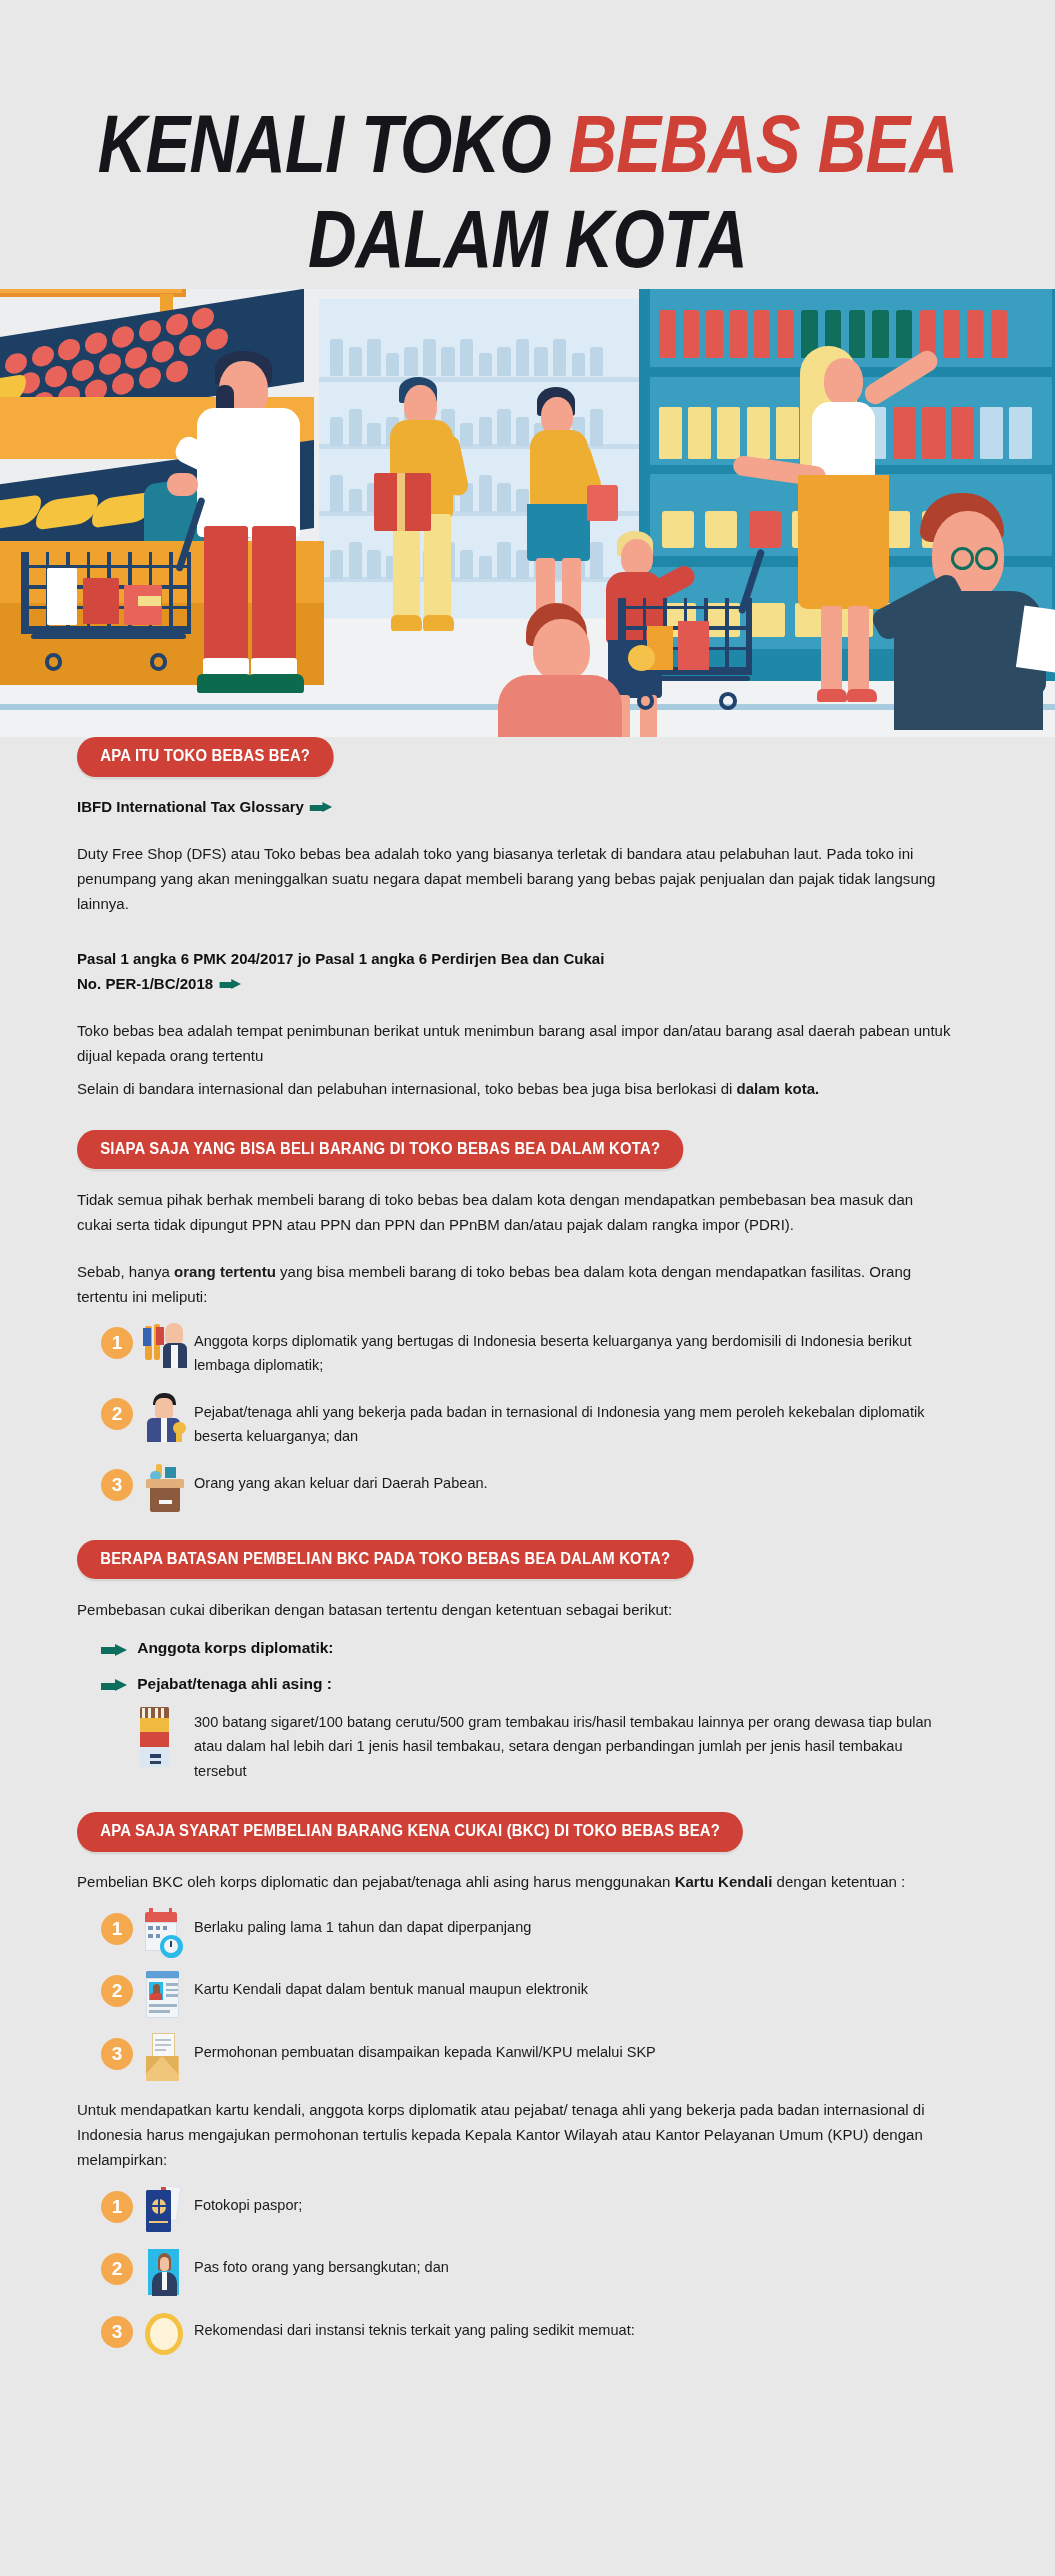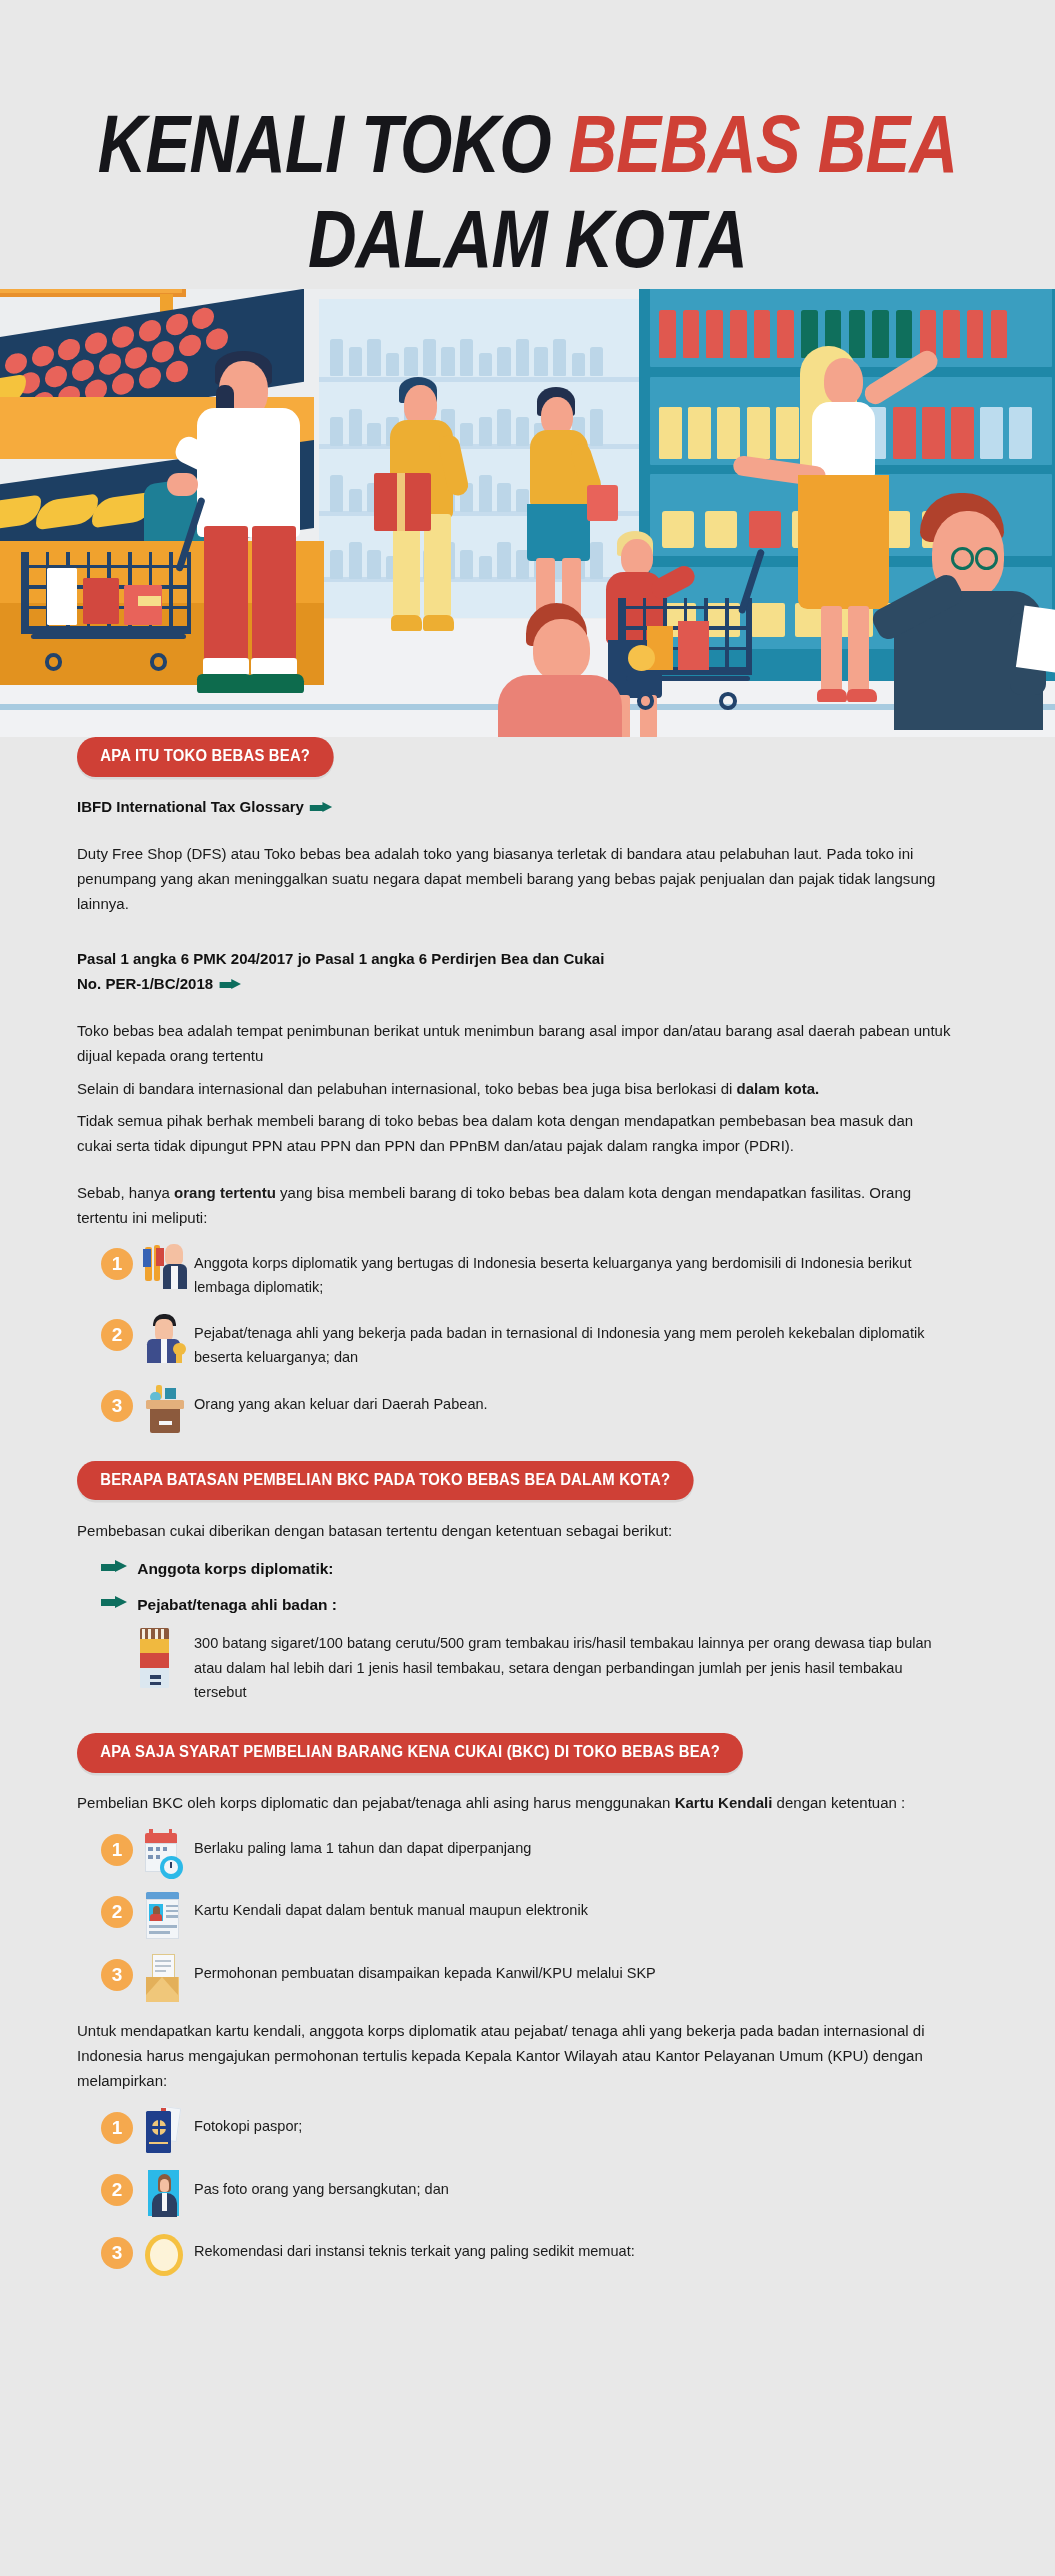--- a/index.html
+++ b/index.html
@@ -165,21 +165,21 @@
     margin-top:3.1px;
   }
   .num-icon {
     flex:0 0 44px; width:44px; height:47px; margin-left:9.3px; margin-top:-2.1px;
     position:relative;
   }
   .num-text { margin-left:8.2px; font-size:15px; line-height:1.6; color:#1a1a1a;
      transform:scaleX(0.97); transform-origin:left top; padding-top:5.2px; }
 
   
-  .ga-row { display:flex; align-items:flex-start; margin: 17.5px 0 6.2px 24px; }
+  .ga-row { display:flex; align-items:flex-end; margin: 17.5px 0 6.2px 24px; }
   .ga-icon { flex:0 0 28px; height:13.4px; position:relative; }
   .ga-icon::before { content:""; position:absolute; left:0; top:3.6px; width:15.5px; height:6.7px; background:#0d6e5e; }
   .ga-icon::after { content:""; position:absolute; left:14.4px; top:0; width:0; height:0;
       border-top:6.7px solid transparent; border-bottom:6.7px solid transparent; border-left:12.4px solid #0d6e5e; }
   .ga-label { margin-left:8.2px; font-size:15.5px; font-weight:bold; color:#111; }
   .ga-sub { margin: 5.2px 0 5.2px 60px; font-size:15px; color:#1a1a1a; line-height:1.6; }
 
   
   .ic-row { display:flex; align-items:flex-start; margin: 14.4px 0 14.4px 57px; }
   .ic-art { flex:0 0 49px; height:62px; position:relative; }
@@ -531,20 +531,23 @@
       <span class="lead-bold">Pasal 1 angka 6 PMK 204/2017 jo Pasal 1 angka 6 Perdirjen Bea dan Cukai</span><br>
       <span class="lead-bold">No. PER-1/BC/2018</span><span class="arrow-g"></span>
     </div>
     <div class="spacer-sm"></div>
     <div class="body-text">Toko bebas bea adalah tempat penimbunan berikat untuk menimbun barang asal impor dan/atau barang asal daerah pabean untuk dijual kepada orang tertentu</div>
 
     <div class="body-text">
       <span>Selain di bandara internasional dan pelabuhan internasional, toko bebas bea juga bisa berlokasi di </span><b>dalam kota.</b>
     </div>
 
+    <div class="badge-wrap">
+      <div class="badge">SIAPA SAJA YANG BISA BELI BARANG DI TOKO BEBAS BEA DALAM KOTA?</div>
+    </div>
     <div class="body-text">Tidak semua pihak berhak membeli barang di toko bebas bea dalam kota dengan mendapatkan pembebasan bea masuk dan cukai serta tidak dipungut PPN atau PPN dan PPN dan PPnBM dan/atau pajak dalam rangka impor (PDRI).</div>
     <div class="spacer-sm"></div>
     <div class="body-text">
       <span>Sebab, hanya </span><b>orang tertentu</b><span> yang bisa membeli barang di toko bebas bea dalam kota dengan mendapatkan fasilitas.  Orang tertentu ini meliputi:</span>
     </div>
 
     <div class="num-list">
       <div class="num-item">
         <div class="num-circle">1</div>
         <div class="num-icon">
@@ -589,21 +592,21 @@
     </div>
     <div class="body-text">Pembebasan cukai diberikan dengan batasan tertentu dengan ketentuan sebagai berikut:</div>
 
     <div class="ga-row">
       <span class="ga-icon"></span>
       <span class="ga-label">Anggota korps diplomatik:</span>
     </div>
 
     <div class="ga-row">
       <span class="ga-icon"></span>
-      <span class="ga-label">Pejabat/tenaga ahli badan :</span>
+      <span class="ga-label">Pejabat/tenaga ahli asing :</span>
     </div>
 
 
     <div class="ic-row">
       <div class="ic-art">
         <span class="sq" style="left:6.2px;top:0;width:29px;height:11.3px;background:#8c5a3d;border-radius:1.5px 1.5px 0 0;"></span>
         <span class="sq" style="left:8.2px;top:1px;width:3.1px;height:10.3px;background:#f5efe0;"></span>
         <span class="sq" style="left:14.4px;top:1px;width:3.1px;height:10.3px;background:#f5efe0;"></span>
         <span class="sq" style="left:20.6px;top:1px;width:3.1px;height:10.3px;background:#f5efe0;"></span>
         <span class="sq" style="left:27px;top:1px;width:3.1px;height:10.3px;background:#f5efe0;"></span>

